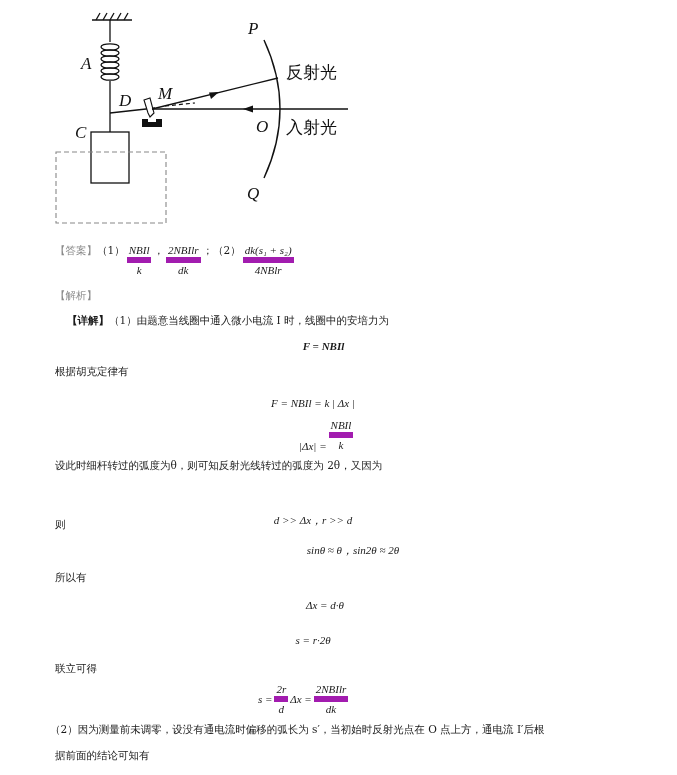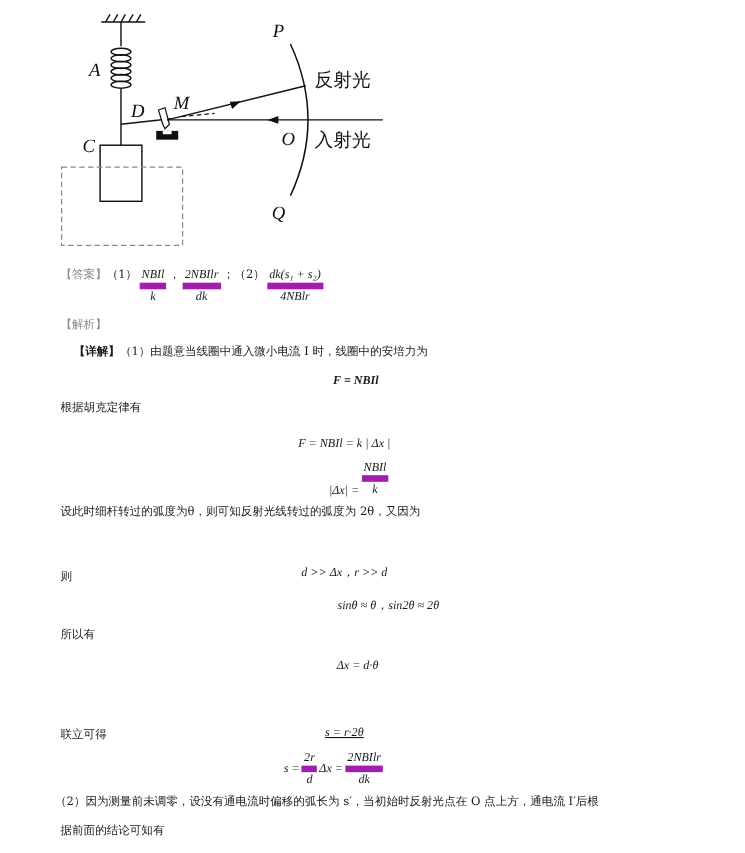--- a/index.html
+++ b/index.html
@@ -121,21 +121,21 @@
 <div class="abs math center" style="left:0; width:626px; top:489px;margin-top:24px;">d &gt;&gt; Δx，r &gt;&gt; d</div>
 
 <div class="abs txt" style="left:55px; top:517px;">则</div>
 
 <div class="abs math center" style="left:0; width:626px; top:543px;padding-left:40px;">sinθ ≈ θ，sin2θ ≈ 2θ</div>
 
 <div class="abs txt" style="left:55px; top:570px;">所以有</div>
 
 <div class="abs math center" style="left:0; width:626px; top:599px;padding-left:12px;">Δx = d·θ</div>
 
-<div class="abs math center" style="left:0; width:626px; top:660px;text-decoration:underline;">s = r·2θ</div>
+<div class="abs math center" style="left:0; width:626px; top:634px;">s = r·2θ</div>
 
 <div class="abs txt" style="left:55px; top:661px;">联立可得</div>
 
 <div class="abs math" style="left:258px; top:682px; display:flex; align-items:center;">
   <span>s =</span>
   <span class="frac">
     <span class="num">2r</span>
     <span class="den">d</span>
   </span>
   <span>Δx =</span>

